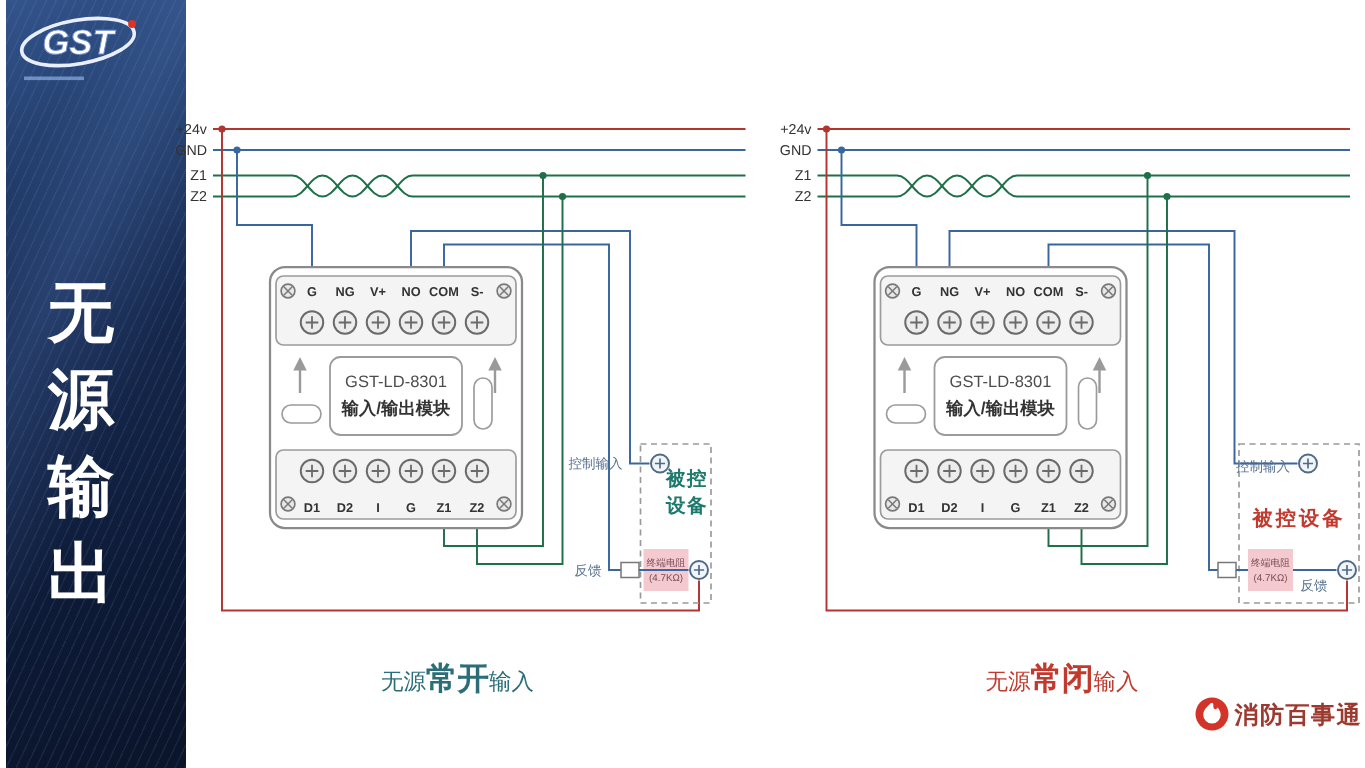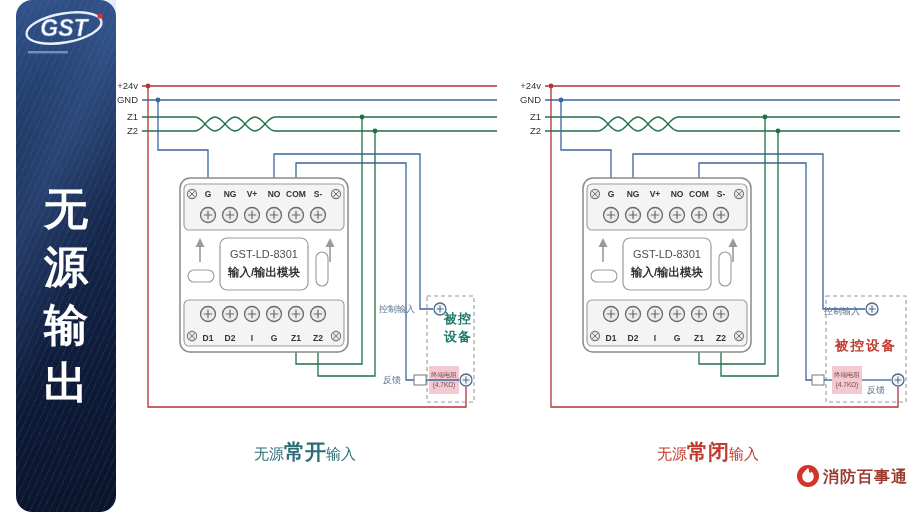--- a/index.html
+++ b/index.html
@@ -1,20 +1,20 @@
 <!DOCTYPE html>
 <html><head>
 <meta charset="utf-8">
 <style>
   html,body{margin:0;padding:0;background:#fff;}
   .page{position:relative;width:910px;height:512px;overflow:hidden;background:#fff;
         font-family:"Liberation Sans", sans-serif;}
   
-  .sidebar{position:absolute;left:16px;top:0;width:100px;height:512px;
-    background:linear-gradient(155deg,#33548c 0%,#24406f 18%,#16284d 45%,#0d1a36 75%,#0a142a 100%);border-radius:16px;}
+  .sidebar{position:absolute;left:4px;top:0;width:120px;height:512px;
+    background:linear-gradient(155deg,#33548c 0%,#24406f 18%,#16284d 45%,#0d1a36 75%,#0a142a 100%);}
   .sidebar::before{content:"";position:absolute;inset:0;
     background:repeating-linear-gradient(115deg, rgba(140,170,220,0.10) 0 1px, transparent 1px 6px);}
   .sidebar::after{content:"";position:absolute;inset:0;
     background:linear-gradient(115deg, transparent 18%, rgba(95,135,205,0.20) 34%, transparent 58%);}
   .logo{position:absolute;left:4px;top:4px;width:92px;height:56px;z-index:2;}
   .vtitle{position:absolute;top:180px;left:0;width:100px;z-index:2;text-align:center;
     color:#ffffff;font-size:44px;line-height:58px;font-weight:600;}
   
   .diagram-svg{position:absolute;left:100px;top:0;}
   .w-red{stroke:#b23530;fill:none;stroke-width:1.3px;}

